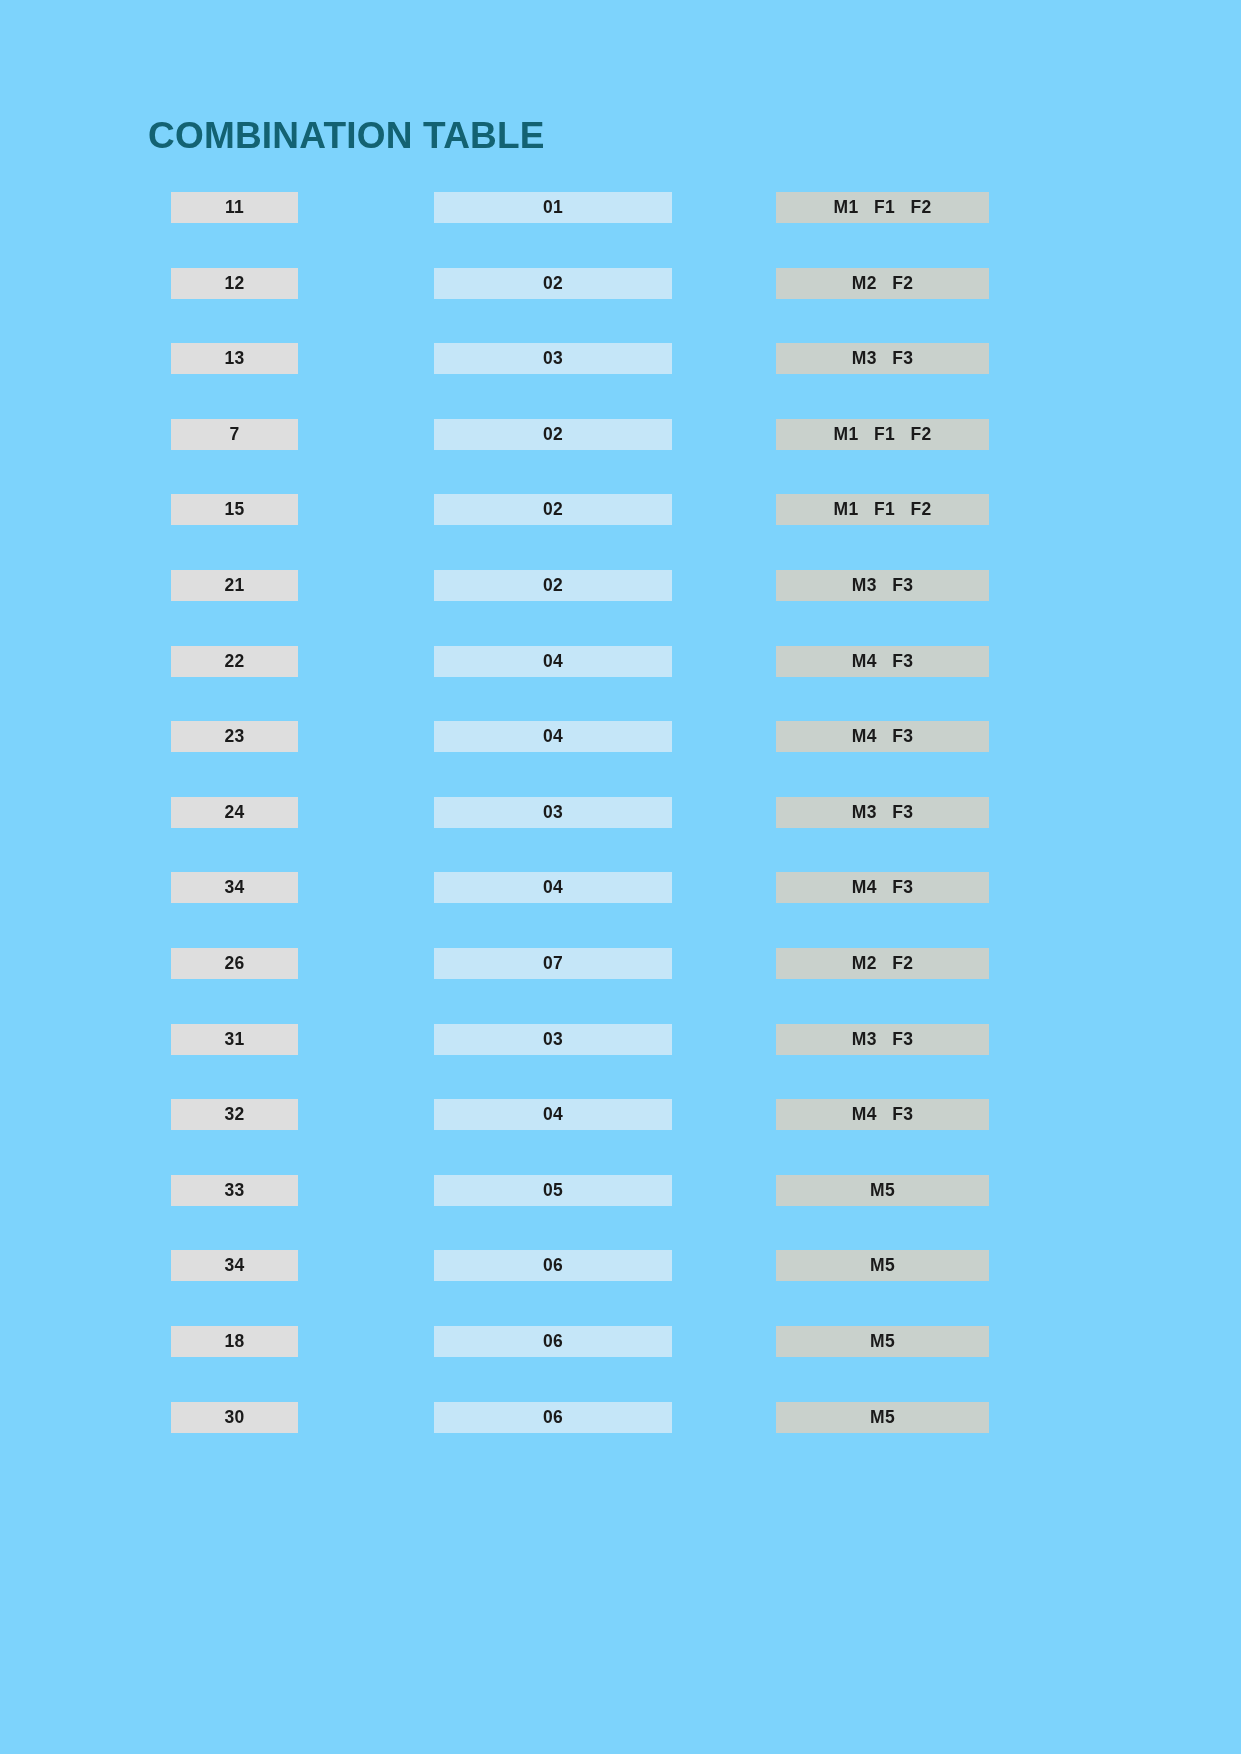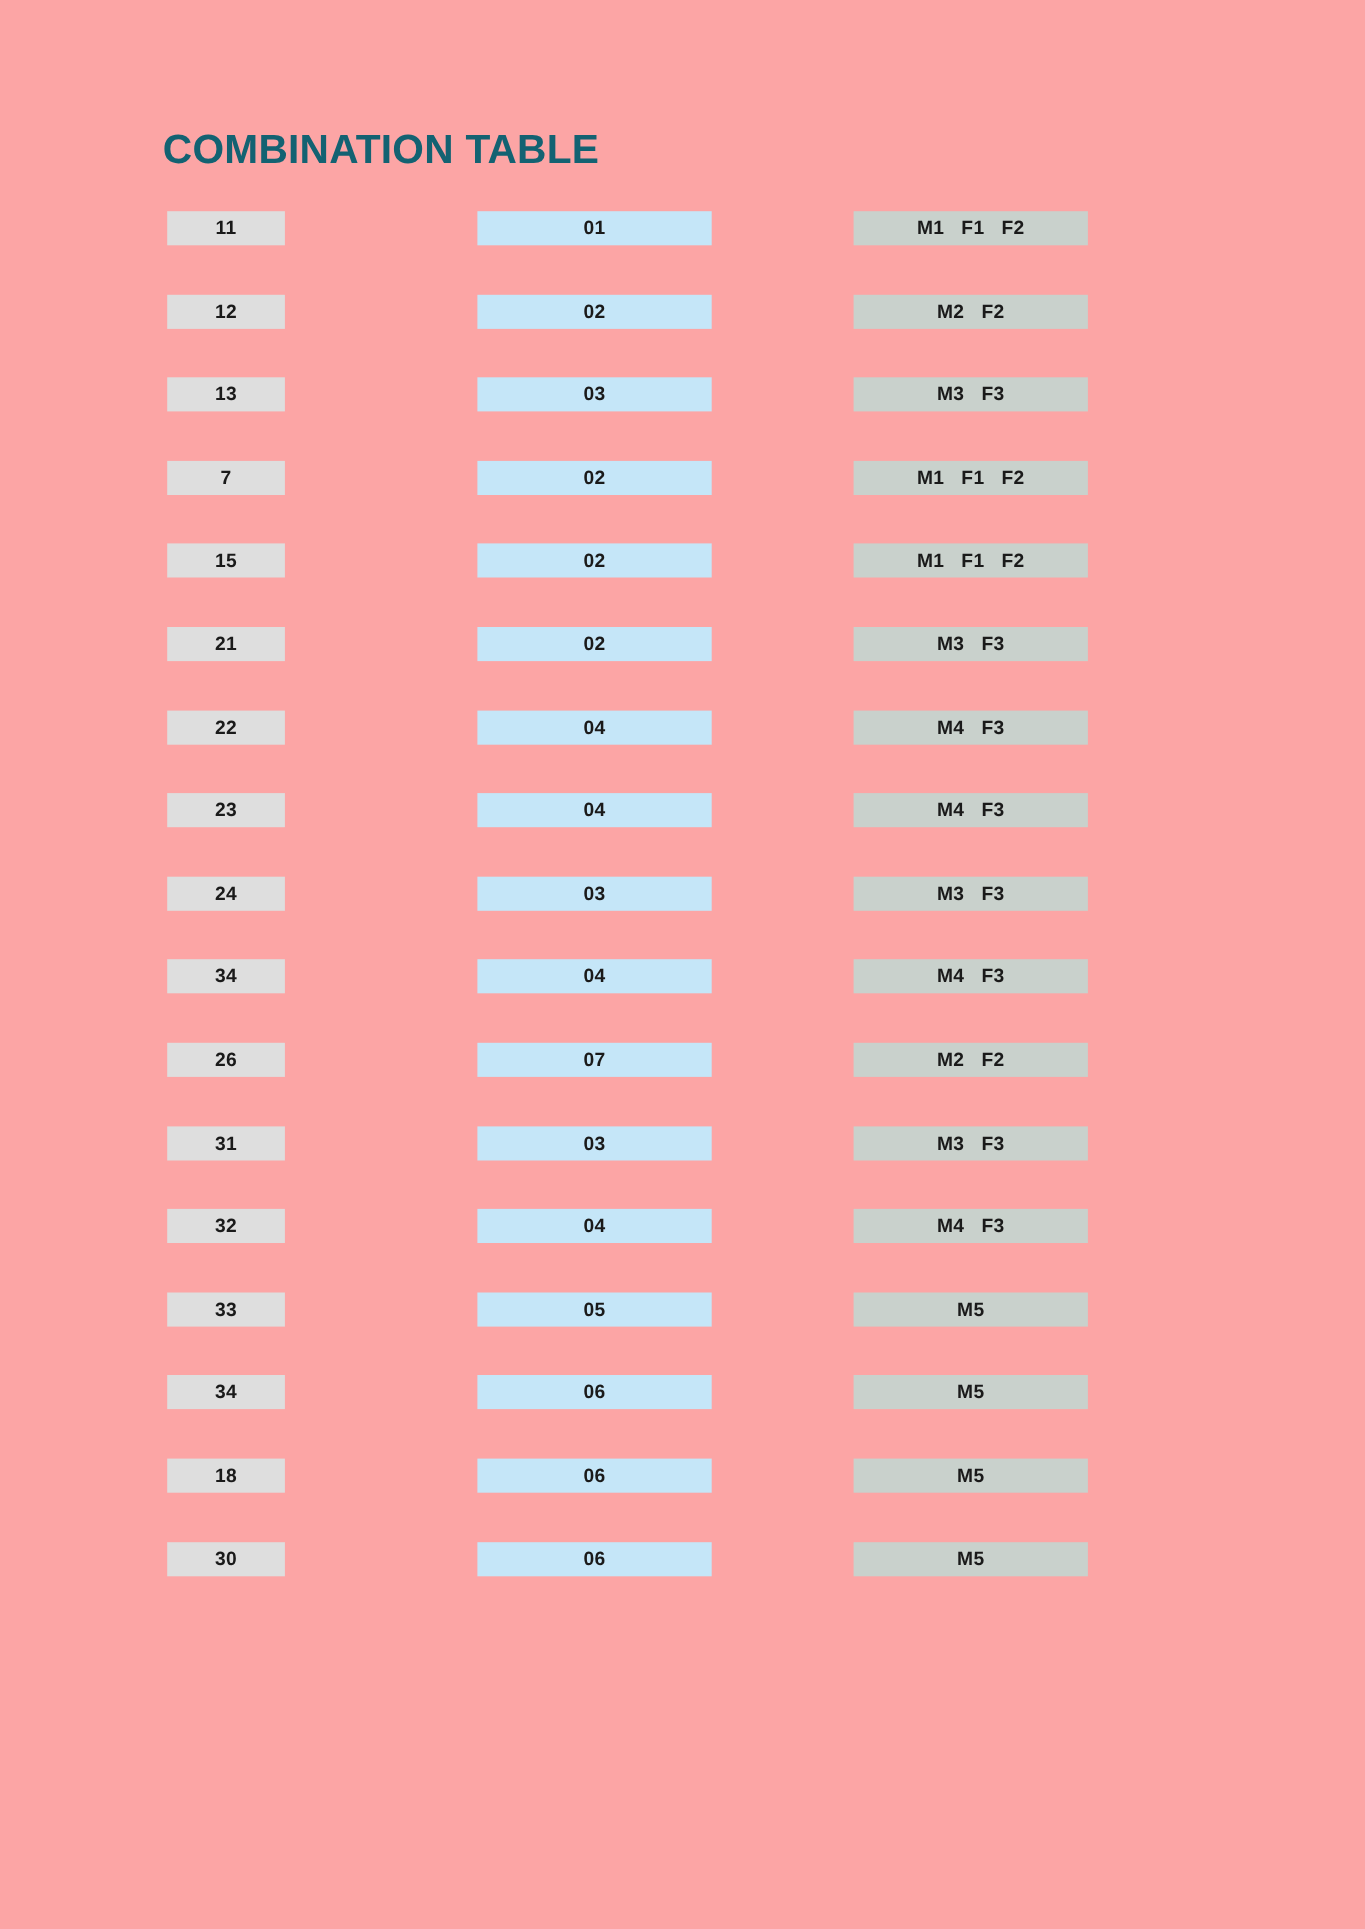--- a/index.html
+++ b/index.html
@@ -10,21 +10,21 @@
     width: 1241px;
     height: 1754px;
     background: #ffffff;
     font-family: "Liberation Sans", sans-serif;
     overflow: hidden;
   }
   .page {
     position: relative;
     width: 1241px;
     height: 1754px;
-    background: #fca5a5;
+    background: #7dd3fc;
   }
   .page-title {
     position: absolute;
     left: 148px;
     top: 117px;
     font-size: 37px;
     font-weight: bold;
     letter-spacing: 0.2px;
     color: #136272;
     line-height: 1.0;
@@ -46,27 +46,27 @@
     height: 31px;
     line-height: 31px;
     text-align: center;
     font-size: 17.5px;
     font-weight: bold;
     color: #1a1a1a;
     letter-spacing: 0.3px;
     white-space: pre;
   }
   .cell-code {
-    left: 152px;
-    width: 107px;
+    left: 171px;
+    width: 127px;
     background: #dedede;
   }
   .cell-group {
     left: 434px;
-    width: 213px;
+    width: 238px;
     background: #c5e6f8;
   }
   .cell-members {
     left: 748px;
     width: 213px;
     background: #c9d1cc;
     margin-left: 28px;
   }
 </style>
 </head>

